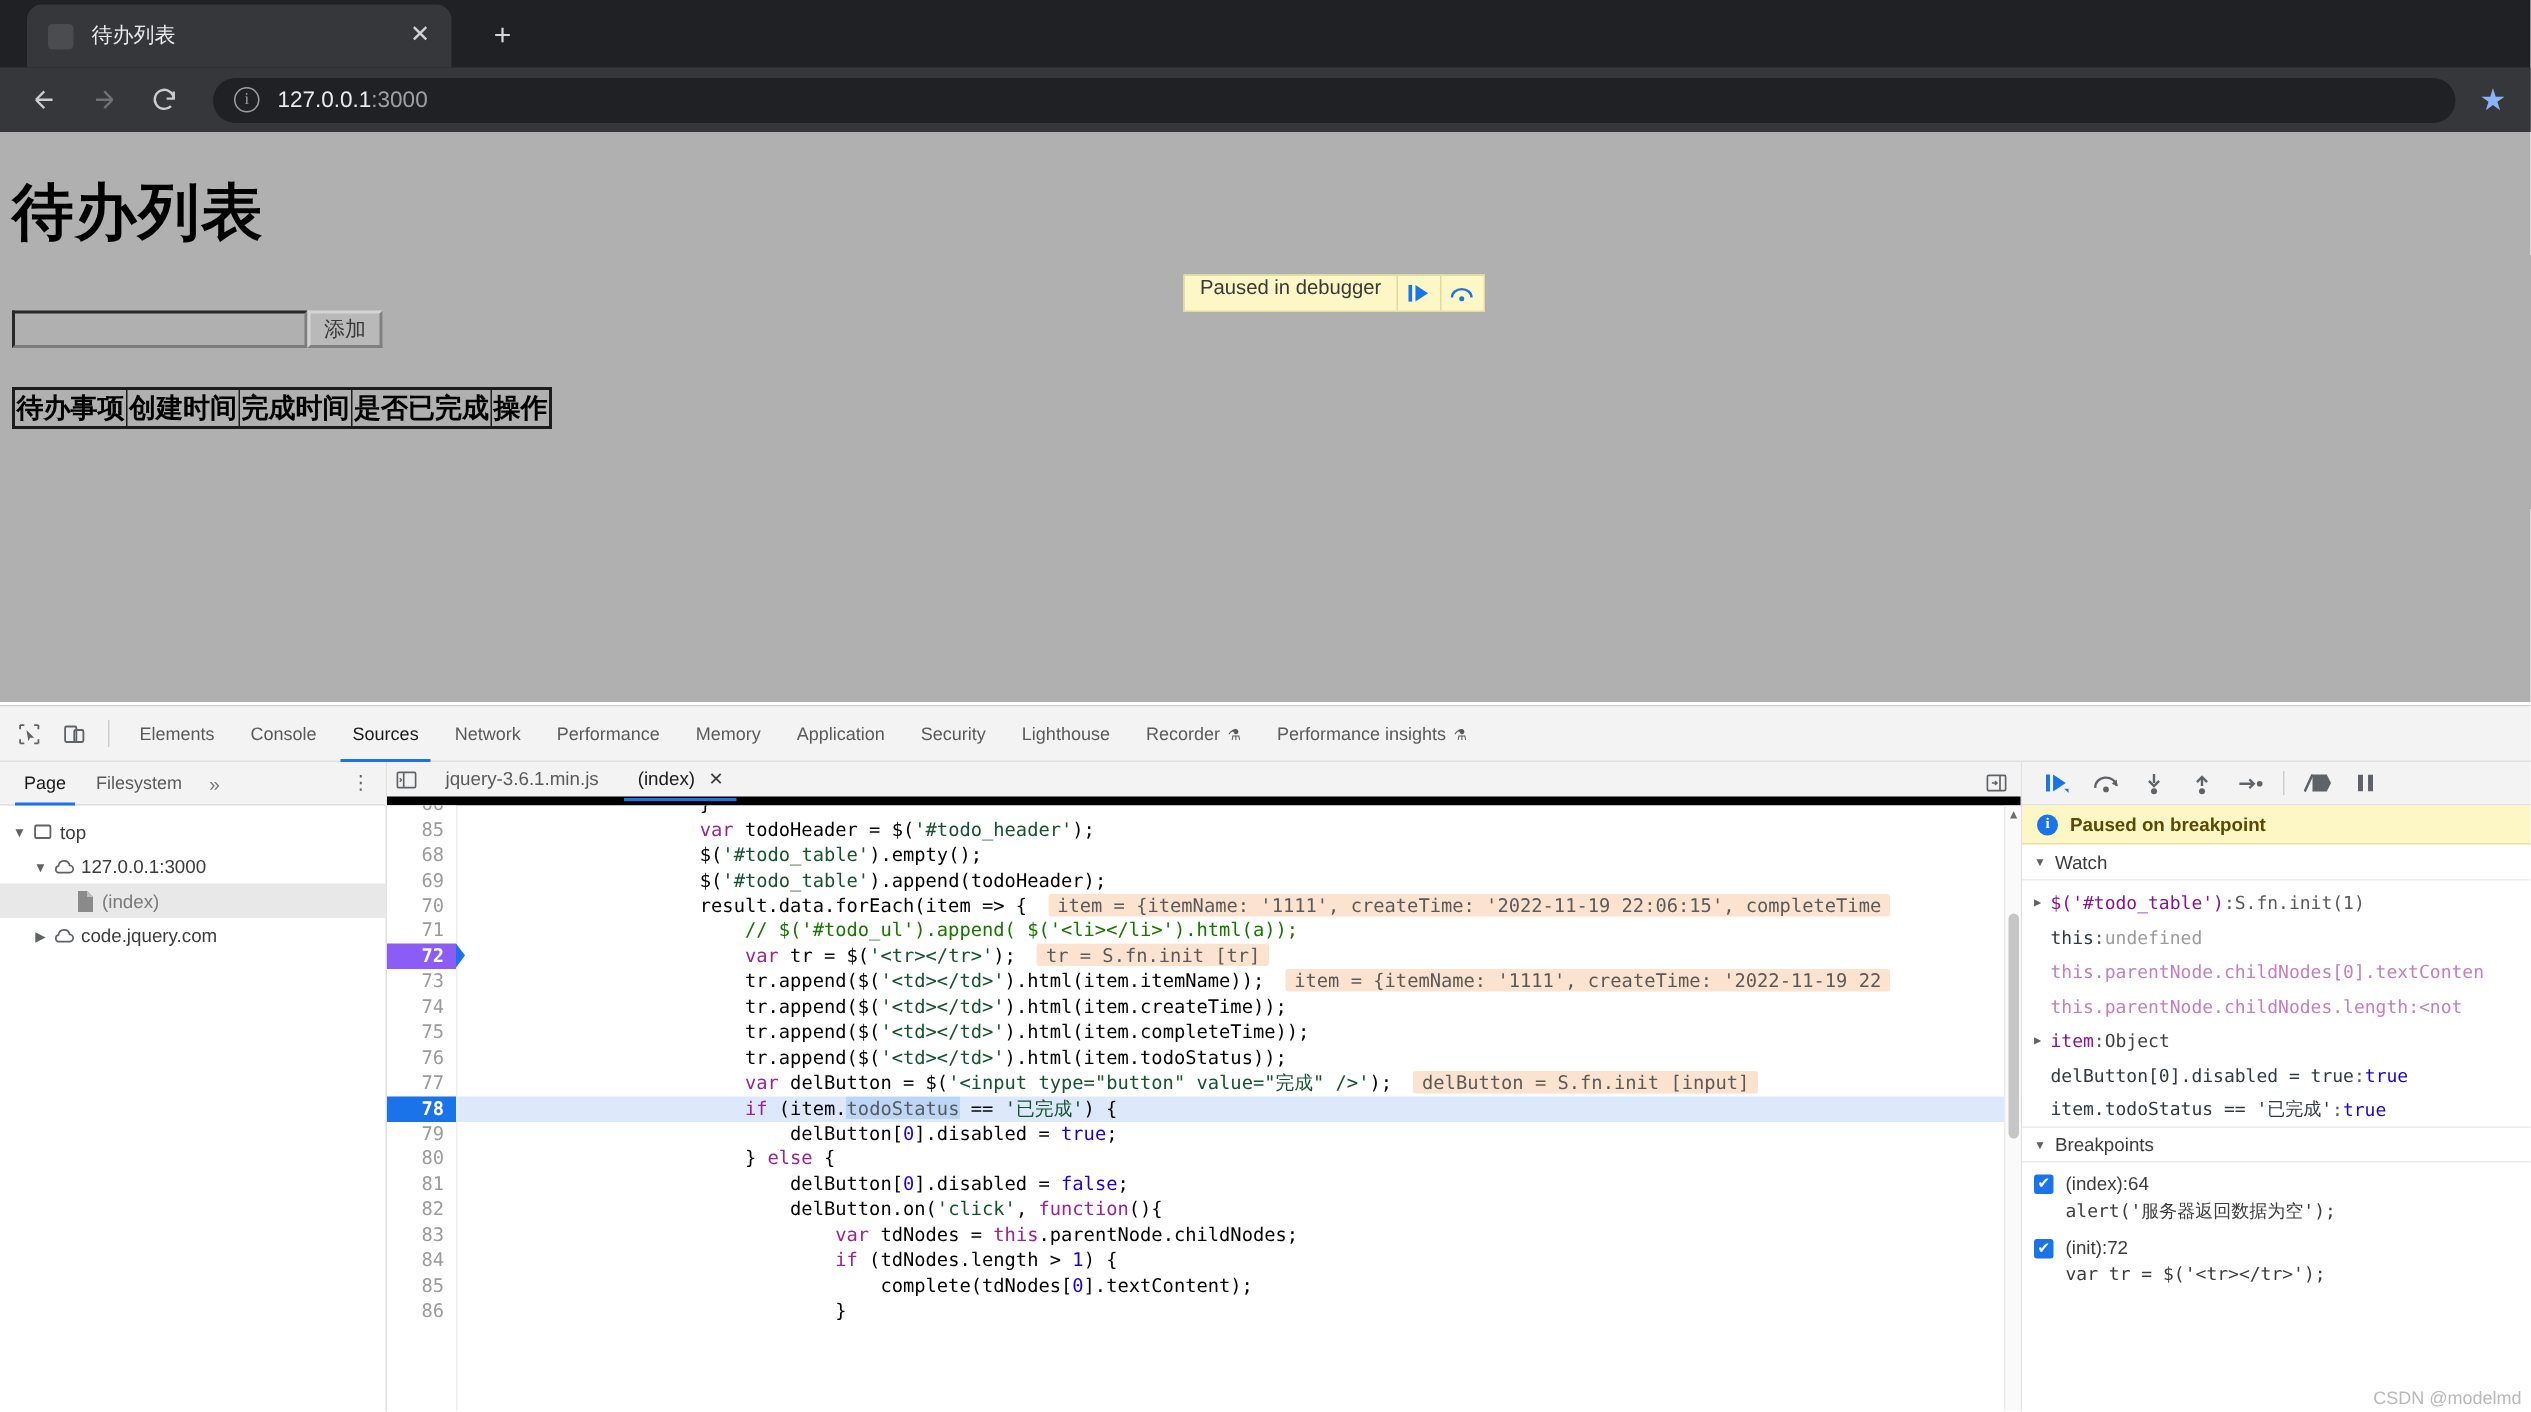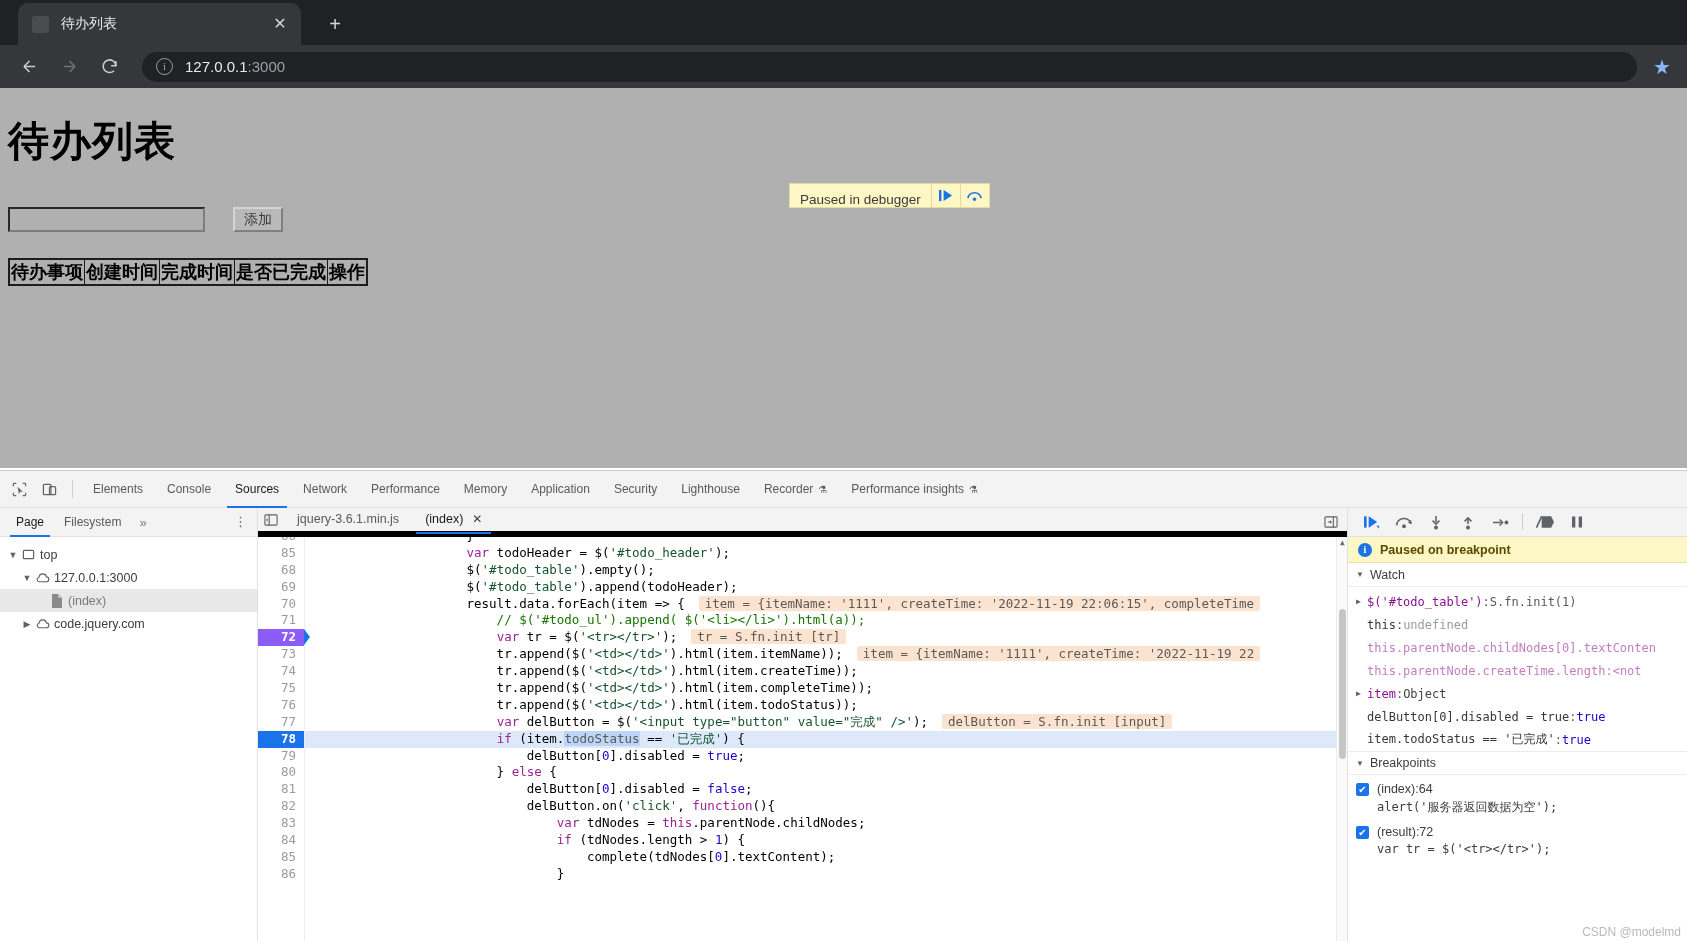--- a/index.html
+++ b/index.html
@@ -63,21 +63,21 @@
   
   .viewport {
     position:relative; height:380px; background:#b0b0b0;
     overflow:hidden;
   }
   .page-h1 {
     font-family:"Liberation Sans", sans-serif;
     font-size:41px; font-weight:bold; color:#000;
     margin:26px 0 0 8px; letter-spacing:1px;
   }
-  .add-row { margin:38px 0 12px 8px; display:flex; align-items:stretch;gap:28px; }
+  .add-row { margin:38px 0 12px 8px; display:flex; align-items:stretch; }
   .todo-input {
     width:197px; height:25px; background:#b0b0b0;
     border:2px inset #7d7d7d; outline:none; font-size:13px;
     font-family:"Liberation Sans", sans-serif; color:#000; padding:0 3px;
   }
   .add-btn {
     height:25px; padding:0 9px; background:#b9b9b9;
     border:2px outset #d4d4d4; font-size:14px; color:#3a3a3a;
     font-family:"Liberation Sans", sans-serif; cursor:default;
   }
@@ -87,21 +87,21 @@
   }
   .todo-table td {
     border:1px solid #1c1c1c; padding:0 1px;
     font-size:18px; font-weight:bold; color:#000;
     font-family:"Liberation Sans", sans-serif; line-height:24px;
   }
 
   .paused-banner {
     position:absolute; left:789px; top:95px;
     background:#fdf6c5; border:1px solid #e4dda0;
-    display:flex; align-items:flex-end; height:25px;
+    display:flex; align-items:flex-start; height:25px;
     font-size:13.5px; color:#3a3a3a;
   }
   .paused-banner .pb-text { padding:0 10px; }
   .paused-banner .pb-sep { width:1px; height:100%; background:#e0d9a0; }
   .paused-banner .pb-btn {
     width:28px; height:100%; display:flex; align-items:center; justify-content:center;
   }
 
   
   .devtools {
@@ -631,21 +631,21 @@
             <span class="wname plain">this</span>
             <span class="wval">: </span>
             <span class="wval und">undefined</span>
         </div>
         <div class="watch-row wrow-err">
           <span class="noc"></span>
             <span>this.parentNode.childNodes[0].textConten</span>
         </div>
         <div class="watch-row wrow-err">
           <span class="noc"></span>
-            <span>this.parentNode.createTime.length</span>
+            <span>this.parentNode.childNodes.length</span>
             <span>: </span>
             <span>&lt;not</span>
         </div>
         <div class="watch-row">
           <span class="tcaret">▶</span>
             <span class="wname">item</span>
             <span class="wval">: </span>
             <span class="wval" style="color:#404040">Object</span>
         </div>
         <div class="watch-row">
@@ -671,21 +671,21 @@
         <div class="bp-item">
           <div class="bp-head">
             <span class="bp-check">✔</span>
             <span class="bp-loc">(index):64</span>
           </div>
           <div class="bp-code">alert('服务器返回数据为空');</div>
         </div>
         <div class="bp-item">
           <div class="bp-head">
             <span class="bp-check">✔</span>
-            <span class="bp-loc">(result):72</span>
+            <span class="bp-loc">(init):72</span>
           </div>
           <div class="bp-code">var tr = $('&lt;tr&gt;&lt;/tr&gt;');</div>
         </div>
       </div>
 
     </div>
   </div>
 </div>
 
 <div class="watermark">CSDN @modelmd</div>

